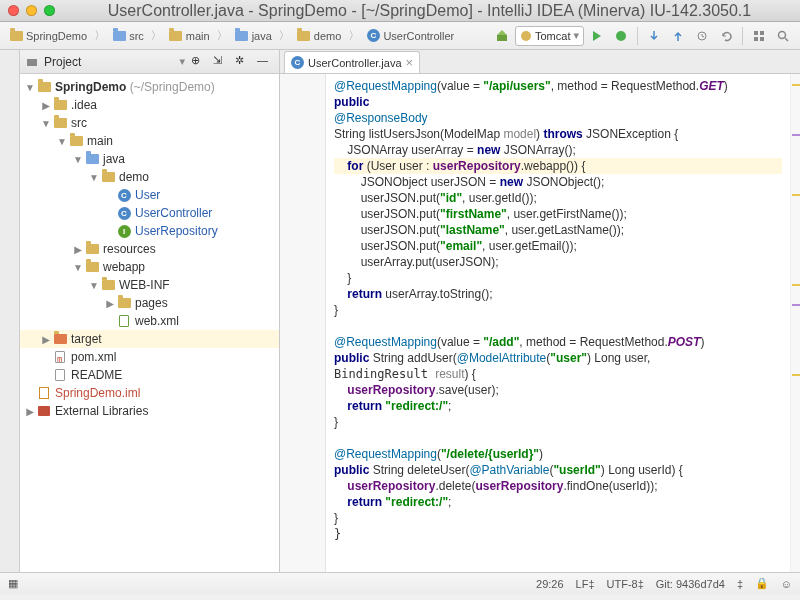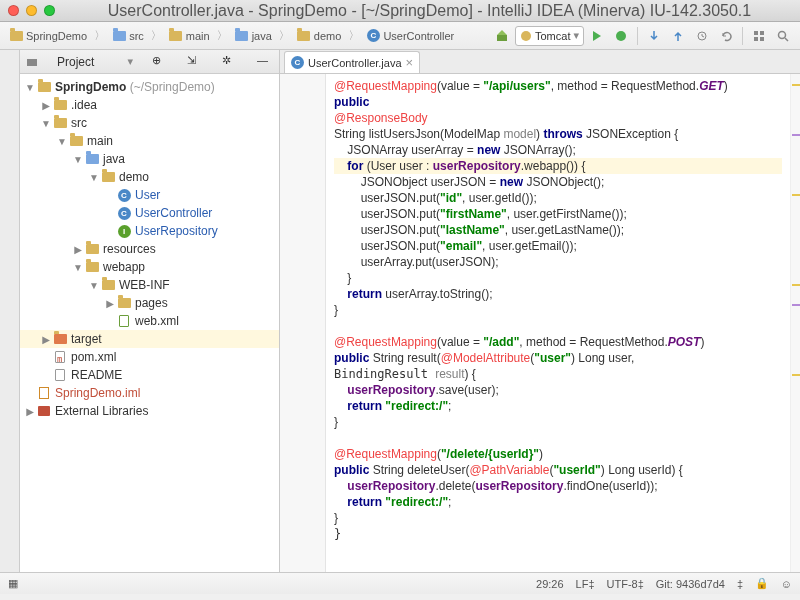--- a/index.html
+++ b/index.html
@@ -17,21 +17,21 @@
 .crumb { display:flex; align-items:center; gap:3px; padding:0 3px; color:#555; font-size:11px; }
 .crumb .ci { width:14px; height:14px; display:inline-flex; align-items:center; justify-content:center; }
 .chev { color:#999; padding:0 2px; }
 .spacer{flex:1}
 .tbtn { width:22px; height:20px; display:flex; align-items:center; justify-content:center; border-radius:3px; }
 .runcfg { height:20px; border:1px solid #bbb; border-radius:3px; background:#fff; display:flex; align-items:center; padding:0 4px; gap:3px; font-size:11px; }
 
 
 .main { display:flex; height:522px; }
 .projpane { width:260px; border-right:1px solid #c9c9c9; background:#fff; display:flex; flex-direction:column; }
-.projhead { height:24px; background:linear-gradient(#f2f2f2,#e6e6e6); border-bottom:1px solid #ccc; display:flex; align-items:center; padding:0 6px; gap:19px; }
+.projhead { height:24px; background:linear-gradient(#f2f2f2,#e6e6e6); border-bottom:1px solid #ccc; display:flex; align-items:center; padding:0 6px; gap:6px; }
 .projhead .lbl{ font-size:12px; flex:1 }
 .ph-btn{width:16px;height:16px}
 
 .tree { flex:1; overflow:auto; padding:4px 0; font-size:12px; }
 .node { display:flex; align-items:center; height:18px; white-space:nowrap; }
 .twisty { width:12px; text-align:center; color:#888; font-size:10px; }
 .ic { width:16px; height:16px; display:inline-flex; align-items:center; justify-content:center; margin-right:3px; }
 .nlabel { color:#333; }
 .nlabel.link{ color:#2a5db0; }
 .dim{ color:#999; }
@@ -45,21 +45,21 @@
 
 .codewrap { flex:1; display:flex; overflow:hidden; position:relative; }
 .gutter { width:46px; background:#f7f7f7; border-right:1px solid #e4e4e4; }
 .code { flex:1; padding:4px 8px; font-family: Menlo, Consolas, monospace; font-size:12px; line-height:16px; white-space:pre; overflow:auto; }
 .stripe { width:10px; background:#f7f7f7; border-left:1px solid #eee; position:relative; }
 .mark{ position:absolute; right:0; width:8px; height:2px; }
 .mark.y{background:#e8c64e}.mark.p{background:#b48ad8}
 
 
 .kw{color:#000080;font-weight:bold}
-.ann{color:#ef4444}
+.ann{color:#0369a1}
 .str{color:#008000;font-weight:bold}
 .fld{color:#660e7a;font-weight:bold}
 .par{color:#808080}
 .stat{font-style:italic}
 .hlrow{background:#fff8de;display:inline-block;width:100%}
 
 
 .leftrail{width:20px;background:#ececec;border-right:1px solid #ccc;display:flex;flex-direction:column;align-items:center;padding-top:4px;gap:10px}
 
 
@@ -356,21 +356,21 @@
 <span>        userJSON.put(</span><span class="str">"id"</span><span>, user.getId());</span>
 <span>        userJSON.put(</span><span class="str">"firstName"</span><span>, user.getFirstName());</span>
 <span>        userJSON.put(</span><span class="str">"lastName"</span><span>, user.getLastName());</span>
 <span>        userJSON.put(</span><span class="str">"email"</span><span>, user.getEmail());</span>
 <span>        userArray.put(userJSON);</span>
 <span>    }</span>
 <span>    </span><span class="kw">return</span><span> userArray.toString();</span>
 <span>}</span>
 
 <span class="ann">@RequestMapping</span><span>(value = </span><span class="str">"/add"</span><span>, method = RequestMethod.</span><span class="fld stat">POST</span><span>)</span>
-<span class="kw">public</span><span> String result(</span><span class="ann">@ModelAttribute</span><span>(</span><span class="str">"user"</span><span>) Long user,</span>
+<span class="kw">public</span><span> String addUser(</span><span class="ann">@ModelAttribute</span><span>(</span><span class="str">"user"</span><span>) Long user,</span>
 BindingResult <span class="par">result</span><span>) {</span>
 <span>    </span><span class="fld">userRepository</span><span>.save(user);</span>
 <span>    </span><span class="kw">return </span><span class="str">"redirect:/"</span><span>;</span>
 <span>}</span>
 
 <span class="ann">@RequestMapping</span><span>(</span><span class="str" 絶data-bind="code.l24c"></span><span class="str">"/delete/{userId}"</span><span>)</span>
 <span class="kw">public</span><span> String deleteUser(</span><span class="ann">@PathVariable</span><span>(</span><span class="str">"userId"</span><span>) Long userId) {</span>
 <span>    </span><span class="fld">userRepository</span><span>.delete(</span><span class="fld">userRepository</span><span>.findOne(userId));</span>
 <span>    </span><span class="kw">return </span><span class="str">"redirect:/"</span><span>;</span>
 <span>}</span>

